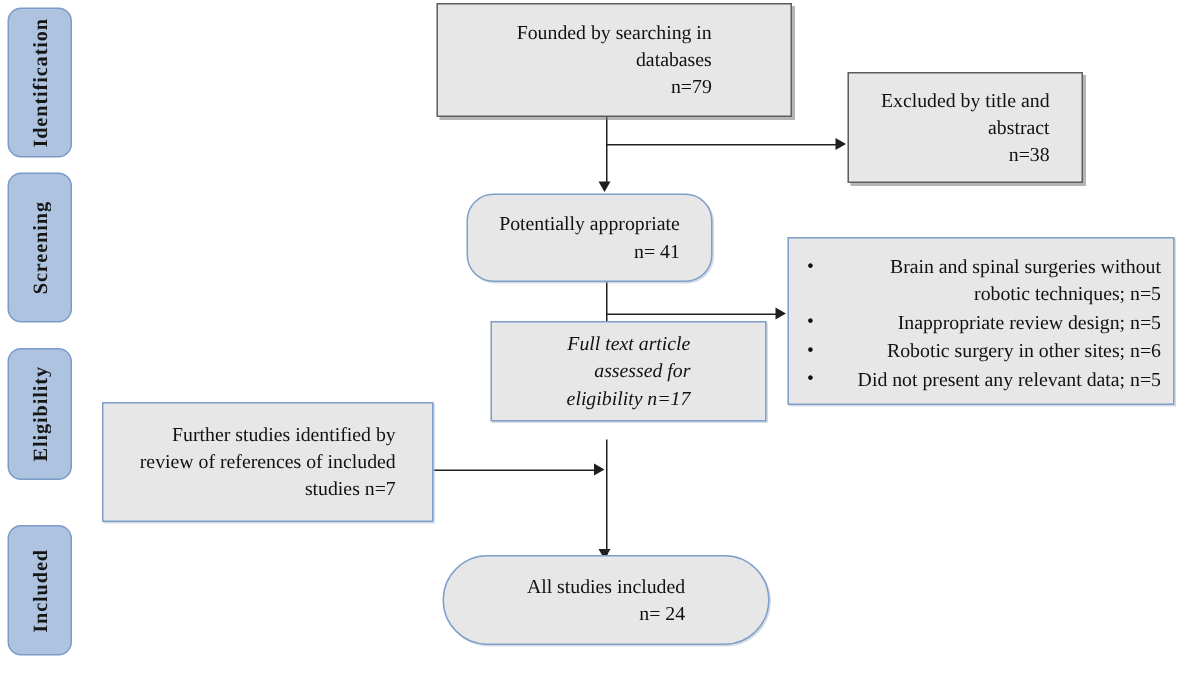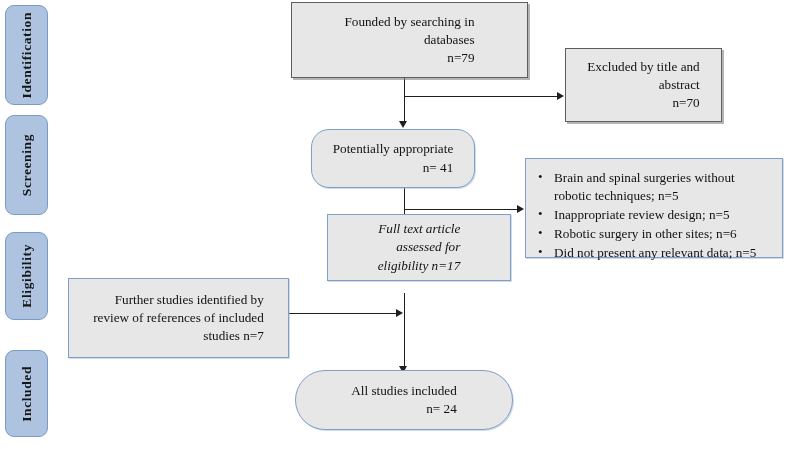--- a/index.html
+++ b/index.html
@@ -161,29 +161,29 @@
 
   <div class="node dark-border" style="left:291px; top:2px; width:237px; height:76px;">
     <div class="node-text">Founded by searching in
 databases
 n=79</div>
   </div>
 
   <div class="node dark-border" style="left:565px; top:48px; width:157px; height:74px;">
     <div class="node-text">Excluded by title and
 abstract
-n=70</div>
+n=38</div>
   </div>
 
   <div class="node blue-border" style="left:311px; top:129px; width:164px; height:59px;border-radius:18px;">
     <div class="node-text">Potentially appropriate
 n= 41</div>
   </div>
 
-  <div class="node blue-border list-node" style="left:525px; top:158px; width:258px; height:100px;">
+  <div class="node blue-border list-node" style="left:525px; top:158px; width:258px; height:112px;text-align:right;">
     <ul class="reasons">
       <li>
         <span>Brain and spinal surgeries without robotic techniques;</span>
         <span>n=5</span>
       </li>
       <li>
         <span>Inappropriate review design;</span>
         <span>n=5</span>
       </li>
       <li>
@@ -196,21 +196,21 @@
       </li>
     </ul>
   </div>
 
   <div class="node blue-border" style="left:327px; top:214px; width:184px; height:67px;font-style:italic;">
     <div class="node-text">Full text article
 assessed for
 eligibility n=17</div>
   </div>
 
-  <div class="node blue-border" style="left:68px; top:278px; width:221px; height:80px;">
+  <div class="node blue-border" style="left:68px; top:268px; width:221px; height:80px;">
     <div class="node-text">Further studies identified by
 review of references of included
 studies n=7</div>
   </div>
 
   <div class="node blue-border" style="left:295px; top:370px; width:218px; height:60px;border-radius:30px;">
     <div class="node-text">All studies included
 n= 24</div>
   </div>
 

